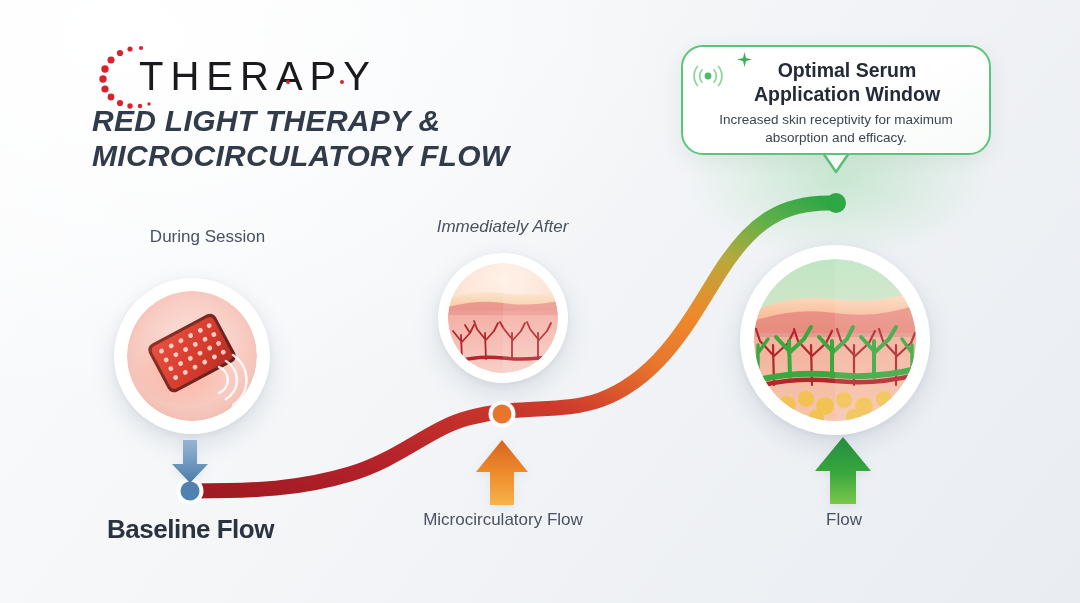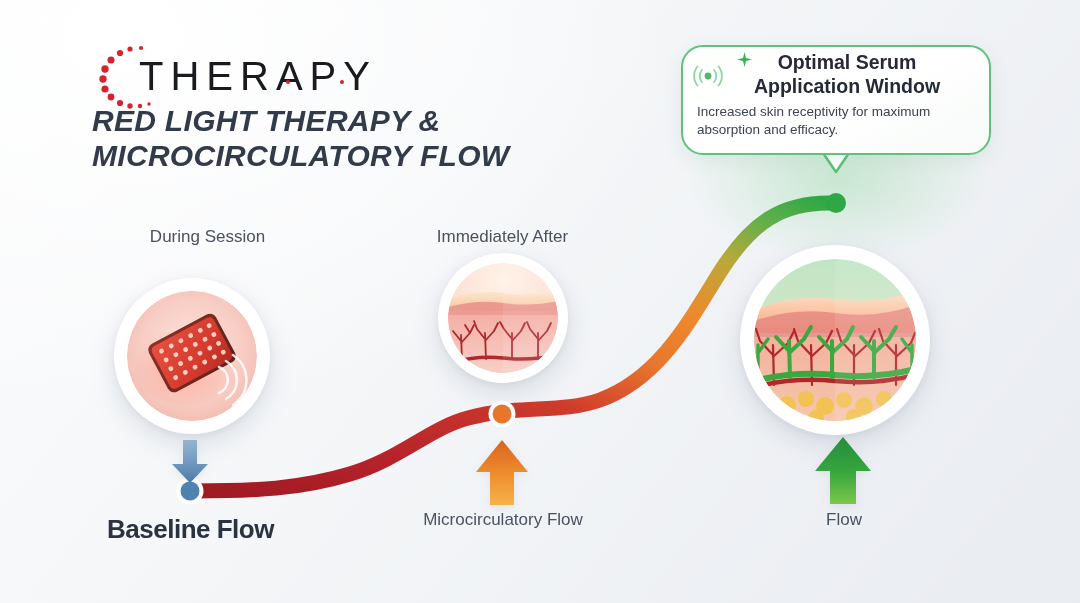--- a/index.html
+++ b/index.html
@@ -34,49 +34,49 @@
     font-size:30px; font-weight:700; letter-spacing:.3px;
     line-height:1.17; color:#323b49; white-space:pre-line;font-style:italic;
   }
 
   
   .stage-label {
     position:absolute; font-size:17px; color:#4a5260; font-weight:400;
     text-align:center; white-space:nowrap;
   }
   .lbl-1 { left:0; top:227px; width:380px;padding-left:35px; }
-  .lbl-2 { left:355px; top:227px; width:295px; }
+  .lbl-2 { left:355px; top:217px; width:295px;font-style:italic; }
 
   
   .val-block { position:absolute; text-align:center; }
   .val-num { font-size:33px; font-weight:700; color:#2b3340; letter-spacing:-.5px; line-height:1.1; }
   .val-num.small { font-size:26px; }
   .val-sub { font-size:17px; color:#4a5260; margin-top:2px; }
   .v1 { left:48px; top:515px; width:285px; }
   .v2 { left:388px; top:508px; width:230px; }
   .v3 { left:760px; top:508px; width:168px; }
 
   
   .callout {
     position:absolute; left:681px; top:45px; width:310px; height:110px;
     background:linear-gradient(150deg,#fdfffd 0%, #ffffff 55%, #f7fbf8 100%);
     border:2.5px solid #5dc37a;
     border-radius:22px;
     box-shadow:0 6px 20px rgba(60,120,80,.10);
   }
-  .callout-inner { position:relative; width:100%; height:100%; padding:4px 14px 0 14px; }
+  .callout-inner { position:relative; width:100%; height:100%; padding:12px 14px 0 14px; }
   .callout-title {
     position:relative; margin-left:22px;
     font-size:19.5px; font-weight:700; color:#242b36; line-height:1.21;
     text-align:center; white-space:pre-line;
   }
   .sparkle { position:absolute; left:54px; top:5px; width:15px; height:15px; }
   .callout-desc {
     margin-top:5px; font-size:13.5px; color:#3c4450; line-height:1.35;
-    white-space:pre-line;
+    text-align:center; white-space:pre-line;
   }
   .signal-icon { position:absolute; left:8px; top:16px; width:34px; height:26px; }
   .callout-tail { position:absolute; left:0; top:0; width:310px; height:135px; pointer-events:none; }
 
   
   .circ { position:absolute; border-radius:50%; }
   .circ-ring {
     background:#ffffff;
     box-shadow:0 10px 26px rgba(110,125,150,.20), 0 2px 6px rgba(110,125,150,.10);
   }

